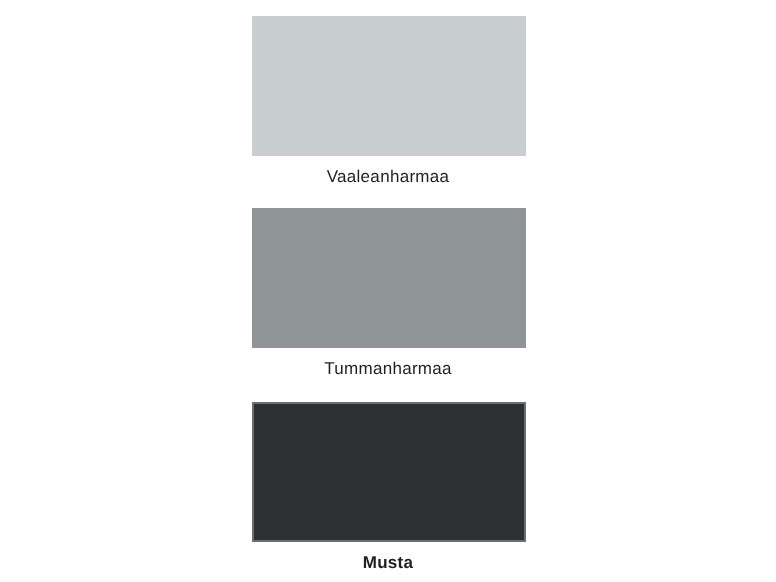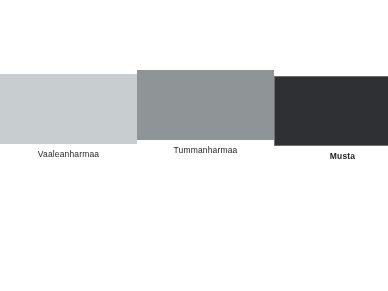--- a/index.html
+++ b/index.html
@@ -22,32 +22,33 @@
     box-sizing: border-box;
   }
 
   .swatch-list {
     position: absolute;
     left: 0;
     top: 0;
     width: 388px;
     height: 225px;
     display: flex;
+    flex-direction: column;
     align-items: center;
   }
 
   .swatch-entry {
     width: 137px;
     display: flex;
     flex-direction: column;
     align-items: stretch;
   }
 
   .swatch-entry.entry-1 { margin-top: 8px; }
-  .swatch-entry.entry-2 { }
+  .swatch-entry.entry-2 { margin-top: 11px; }
   .swatch-entry.entry-3 { margin-top: 12px; font-weight: bold; }
 
   .swatch-chip {
     width: 137px;
     height: 70px;
     display: block;
   }
 
   .swatch-chip.has-outline {
     border: 1px solid #6c6e70;

